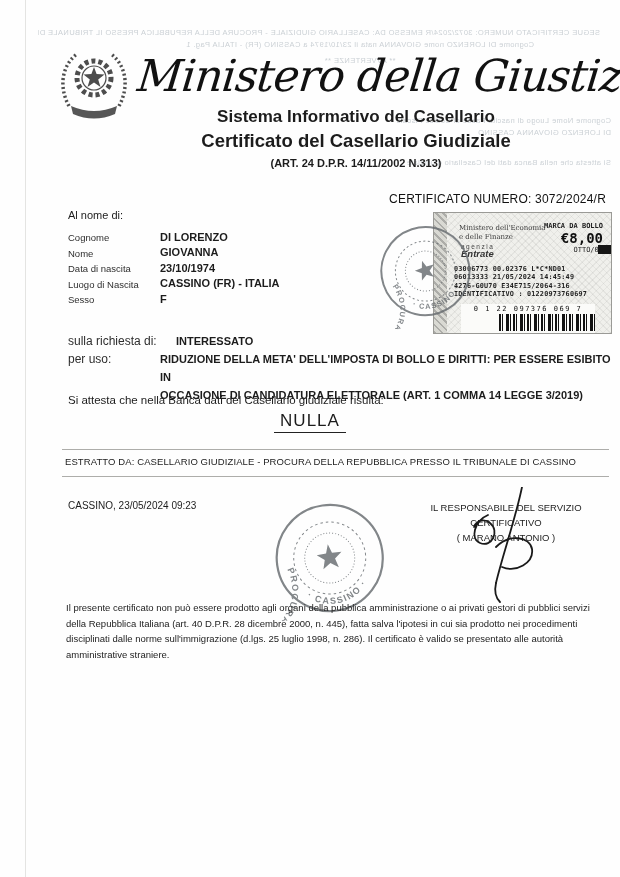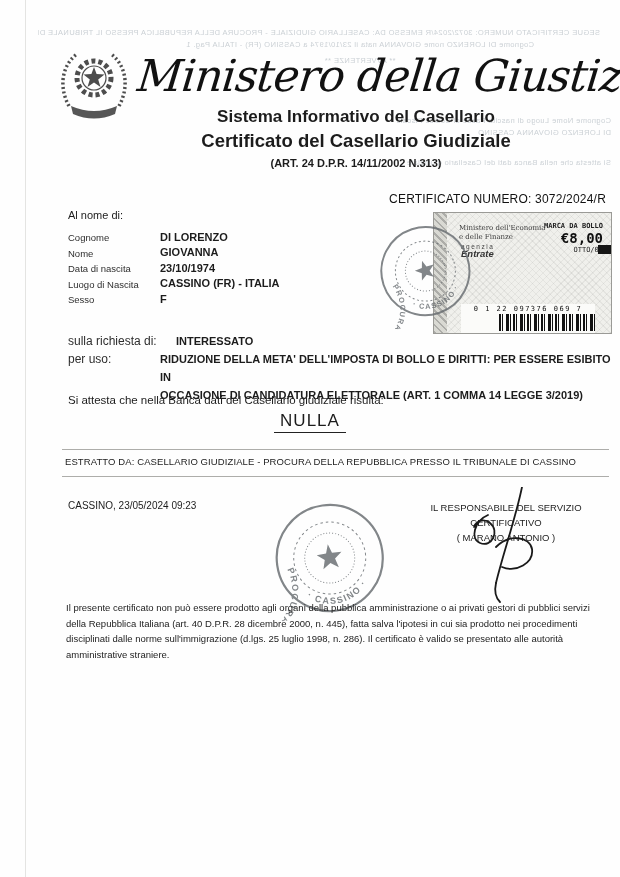--- a/index.html
+++ b/index.html
@@ -141,20 +141,26 @@
         <span>e delle Finanze</span>
       </div>
       <div class="t kind">MARCA DA BOLLO</div>
       <div class="t amount">€8,00</div>
       <div class="t amount-words">OTTO/00</div>
       <div class="t blackbox"></div>
       <div class="t agency">
         <span class="ag1">agenzia</span>
         <span class="ag2">Entrate</span>
       </div>
+      <div class="t codes">
+        <div>03006773   00.02376   L*C*ND01</div>
+        <div>06013333   21/05/2024 14:45:49</div>
+        <div>4276-G0U70   E34E715/2064-316</div>
+        <div>IDENTIFICATIVO : 01220973760697</div>
+      </div>
       <div class="bc-zone">
         <div class="bc-num">0 1 22 097376 069 7</div>
         <div class="bars"></div>
       </div>
     </div>
   </div>
 
   <div class="abs stamp" style="left:379px;top:224px;transform:rotate(-18deg);">
     <svg width="94" height="94" viewBox="0 0 94 94">
       <defs>

